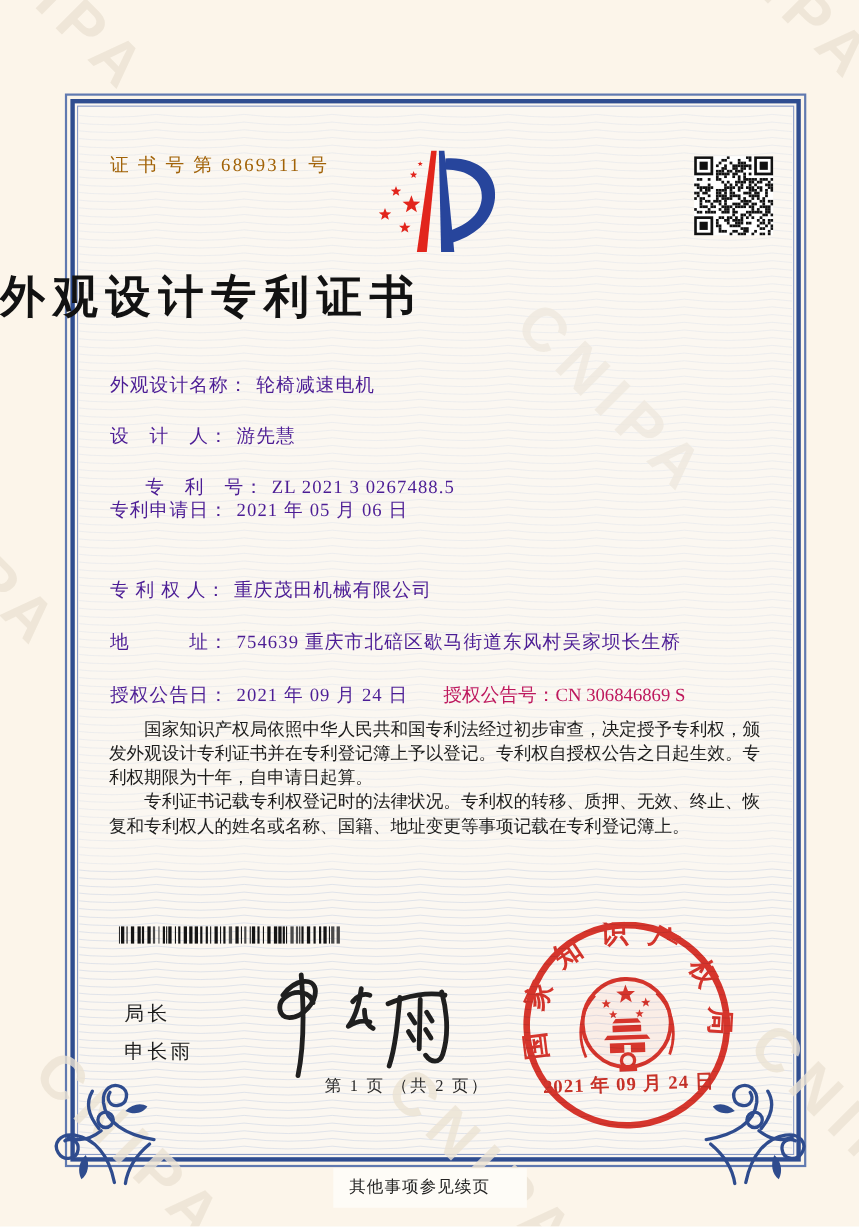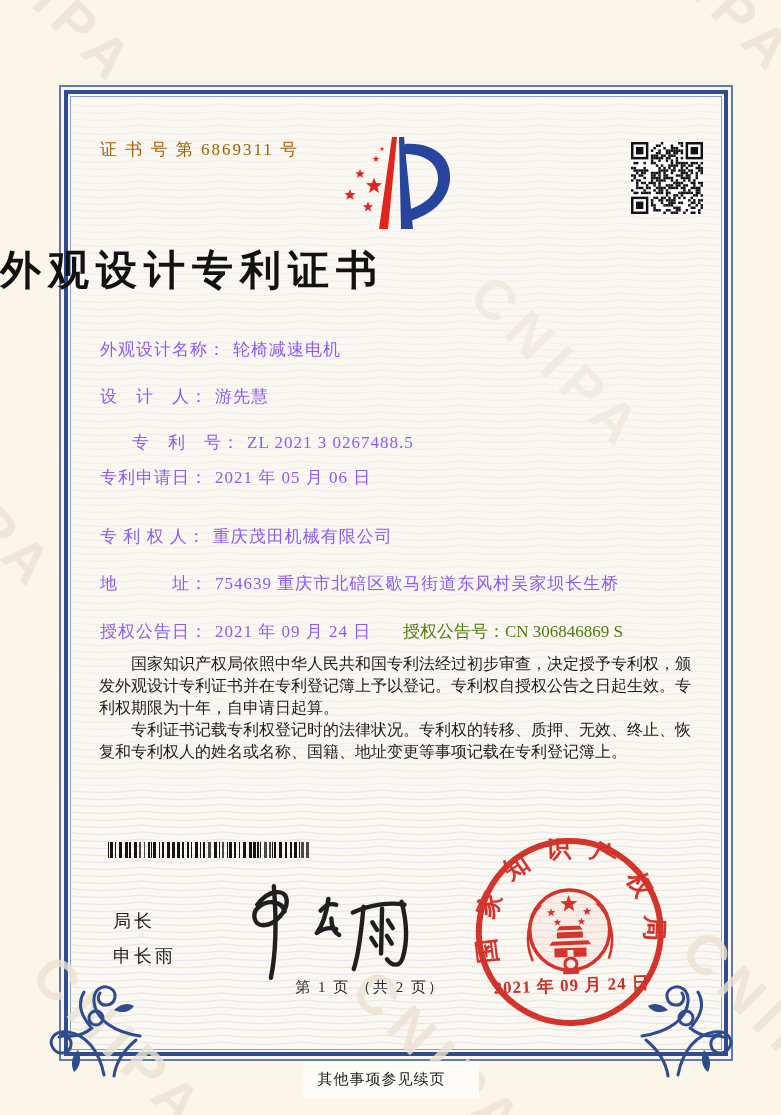--- a/index.html
+++ b/index.html
@@ -29,24 +29,24 @@
   
   .flourish{position:absolute;width:108px;height:100px;}
   
   .cert-no{position:absolute;left:100px;top:138px;font-size:17px;letter-spacing:2px;color:#a16207;}
   .logo{position:absolute;left:333px;top:127px;width:132px;height:116px;}
   .qr{position:absolute;left:631px;top:142px;width:72px;height:72px;}
   .title{
     position:absolute;left:0;top:243px;width:781px;
     font-size:41px;font-weight:bold;letter-spacing:7px;color:#121212;
   }
-  .row{position:absolute;left:100px;font-size:17px;color:#8b5cf6;white-space:nowrap;}
+  .row{position:absolute;left:100px;font-size:17px;color:#4c1d95;white-space:nowrap;}
   .row .lbl{letter-spacing:1px;}
   .row .val{margin-left:7px;letter-spacing:1px;}
-  .row2{position:absolute;left:403px;font-size:17px;color:#4d7c0f;white-space:nowrap;text-align:right;}
+  .row2{position:absolute;left:403px;font-size:17px;color:#be185d;white-space:nowrap;text-align:right;}
   .paras{
     position:absolute;left:99px;top:653px;width:592px;
     font-size:16px;line-height:22px;text-align:justify;color:#1c1c1c;
   }
   .paras p{margin:0;text-indent:2em;}
   .barcode{position:absolute;left:108px;top:842px;width:206px;height:16px;}
   .official-title{position:absolute;left:113px;top:909px;font-size:18px;letter-spacing:3px;
     font-family:"Liberation Sans","DejaVu Sans",sans-serif;color:#1d1d1d;}
   .official-name{position:absolute;left:113px;top:944px;font-size:18px;letter-spacing:3px;
     font-family:"Liberation Sans","DejaVu Sans",sans-serif;color:#1d1d1d;}
@@ -582,21 +582,21 @@
 
   <div class="row" style="top:338px;">
     <span class="lbl">外观设计名称：</span><span class="val">轮椅减速电机</span>
   </div>
   <div class="row" style="top:385px;">
     <span class="lbl">设　计　人：</span><span class="val">游先慧</span>
   </div>
   <div class="row" style="top:431px;margin-left:32px;">
     <span class="lbl">专　利　号：</span><span class="val">ZL 2021 3 0267488.5</span>
   </div>
-  <div class="row" style="top:466px;">
+  <div class="row" style="top:452px;">
     <span class="lbl">专利申请日：</span><span class="val">2021 年 05 月 06 日</span>
   </div>
   <div class="row" style="top:525px;">
     <span class="lbl">专 利 权 人：</span><span class="val">重庆茂田机械有限公司</span>
   </div>
   <div class="row" style="top:572px;">
     <span class="lbl">地　　　址：</span><span class="val">754639 重庆市北碚区歇马街道东风村吴家坝长生桥</span>
   </div>
   <div class="row" style="top:620px;">
     <span class="lbl">授权公告日：</span><span class="val">2021 年 09 月 24 日</span>

